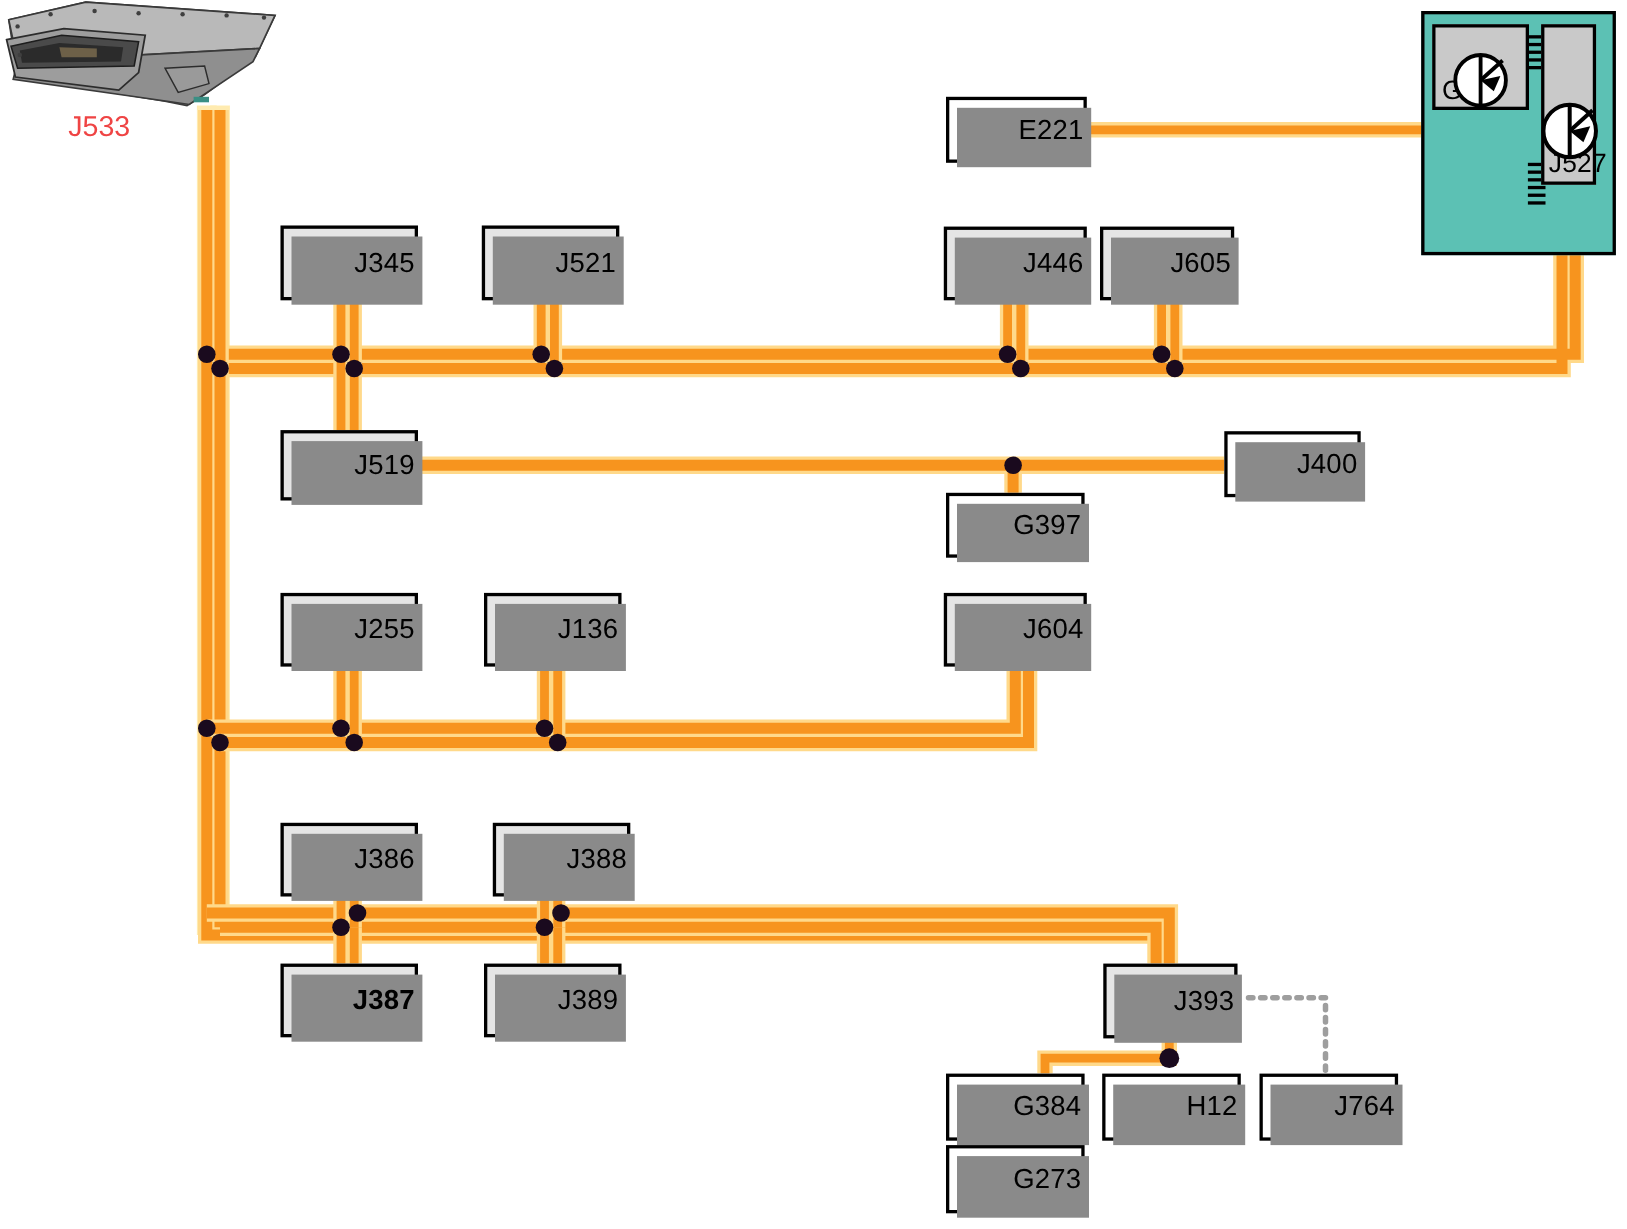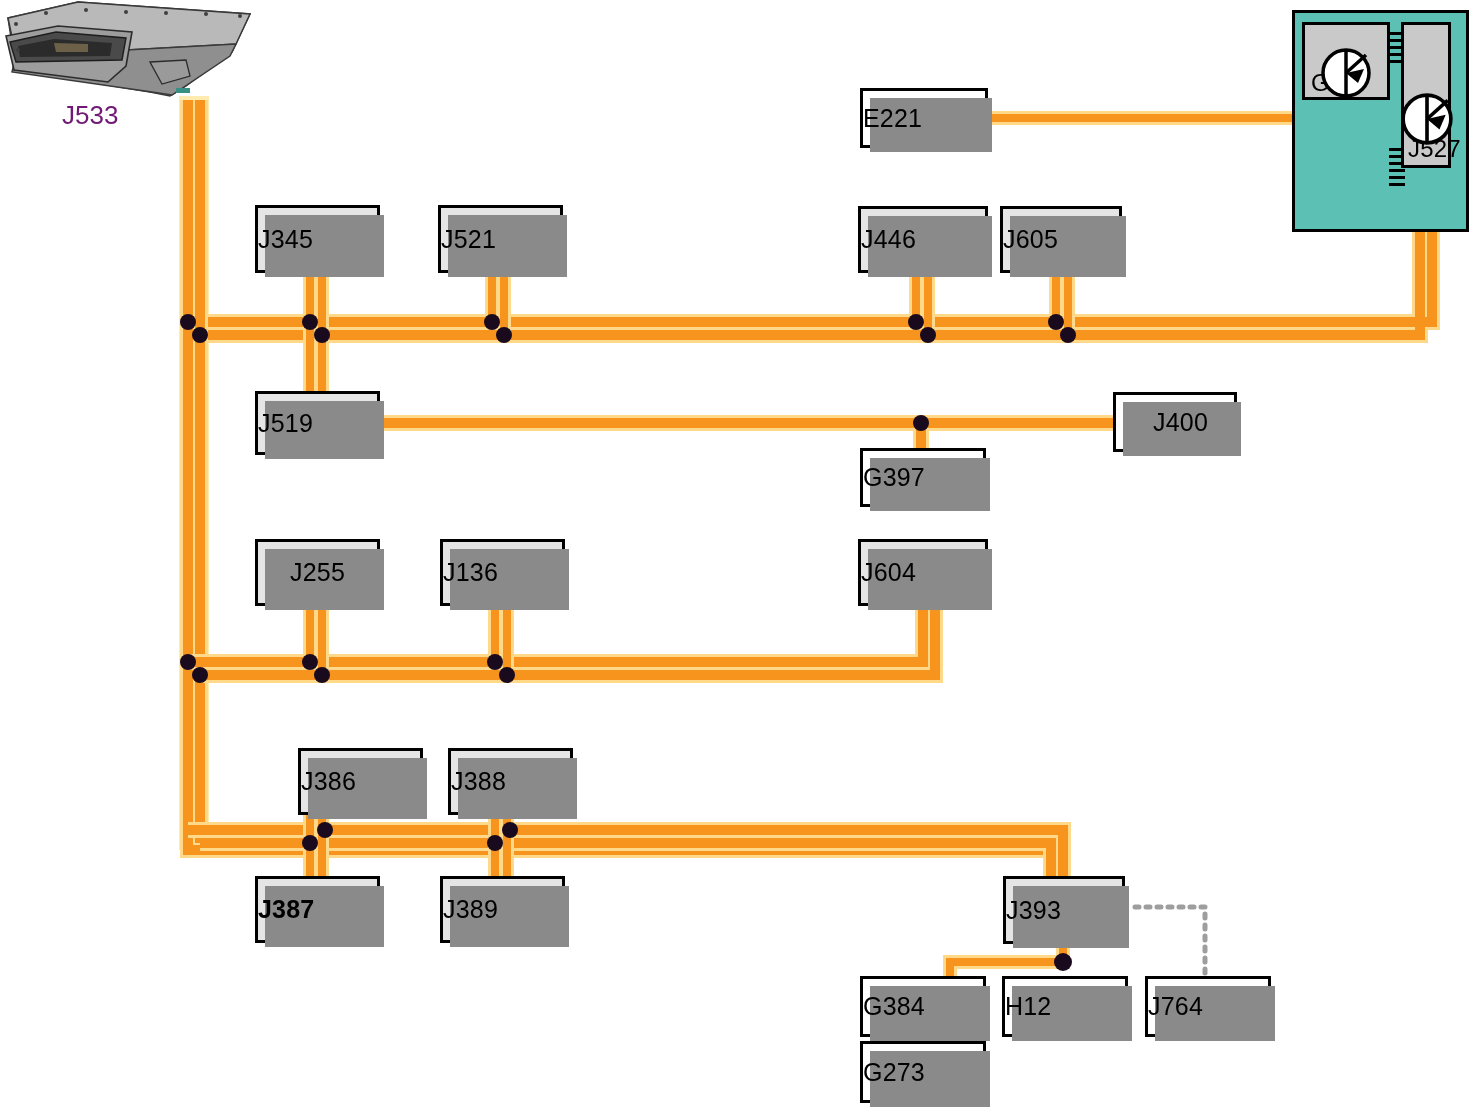--- a/index.html
+++ b/index.html
@@ -19,21 +19,21 @@
     position:absolute;left:0;top:0;width:1479px;height:1117px;
     pointer-events:none;
   }
   
   .node{
     position:absolute;
     box-sizing:border-box;
     border:3px solid #000000;
     display:flex;
     align-items:center;
-    justify-content:flex-start;
+    justify-content:flex-end;
     font-size:25px;
     color:#000000;
     letter-spacing:0.2px;
     z-index:6;
     background:#ffffff;
   }
   .node .lbl{pointer-events:none;}
   .node.teal{background:#e5e5e5;}
   .node.white{background:#ffffff;}
   .node.gray{background:#c9c9c9;}
@@ -70,21 +70,21 @@
     background:#000;
     height:3px;
     margin-bottom:4px;
   }
   
   #j533-art{
     position:absolute;left:0px;top:0px;width:260px;height:110px;z-index:5;
   }
   #j533-label{
     position:absolute;left:62px;top:100px;
-    font-size:26px;color:#701a75;z-index:6;
+    font-size:26px;color:#ef4444;z-index:6;
   }
 </style>
 </head>
 <body>
 
 <div id="canvas">
 
   <svg id="wires" viewBox="0 0 1479 1117" xmlns="http://www.w3.org/2000/svg">
     <defs>
 
@@ -352,21 +352,21 @@
       </div>
       <div class="node teal" style="left: 255px; top: 539px; width: 125px; height: 67px; padding-left: 32px;">
         <span class="lbl">J255</span>
       </div>
       <div class="node teal" style="left: 440px; top: 539px; width: 125px; height: 67px;">
         <span class="lbl">J136</span>
       </div>
       <div class="node teal" style="left: 858px; top: 539px; width: 130px; height: 67px;">
         <span class="lbl">J604</span>
       </div>
-      <div class="node teal" style="left: 255px; top: 748px; width: 125px; height: 67px; margin-left: 43px;">
+      <div class="node teal" style="left: 255px; top: 748px; width: 125px; height: 67px;">
         <span class="lbl">J386</span>
       </div>
       <div class="node teal" style="left: 448px; top: 748px; width: 125px; height: 67px;">
         <span class="lbl">J388</span>
       </div>
       <div class="node teal" style="left: 255px; top: 876px; width: 125px; height: 67px; font-weight: bold;">
         <span class="lbl">J387</span>
       </div>
       <div class="node teal" style="left: 440px; top: 876px; width: 125px; height: 67px;">
         <span class="lbl">J389</span>

